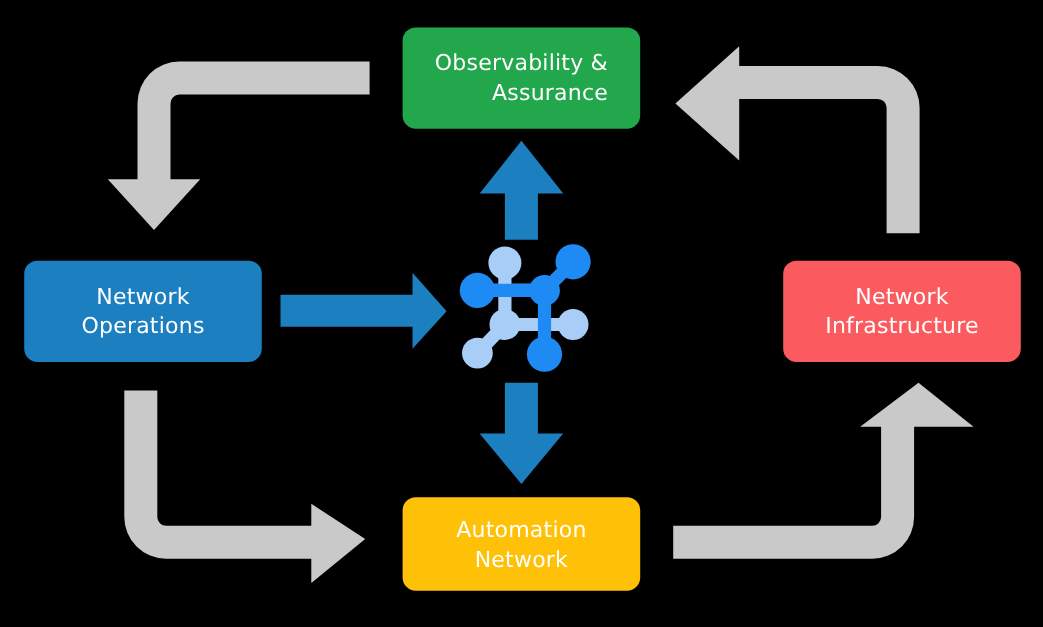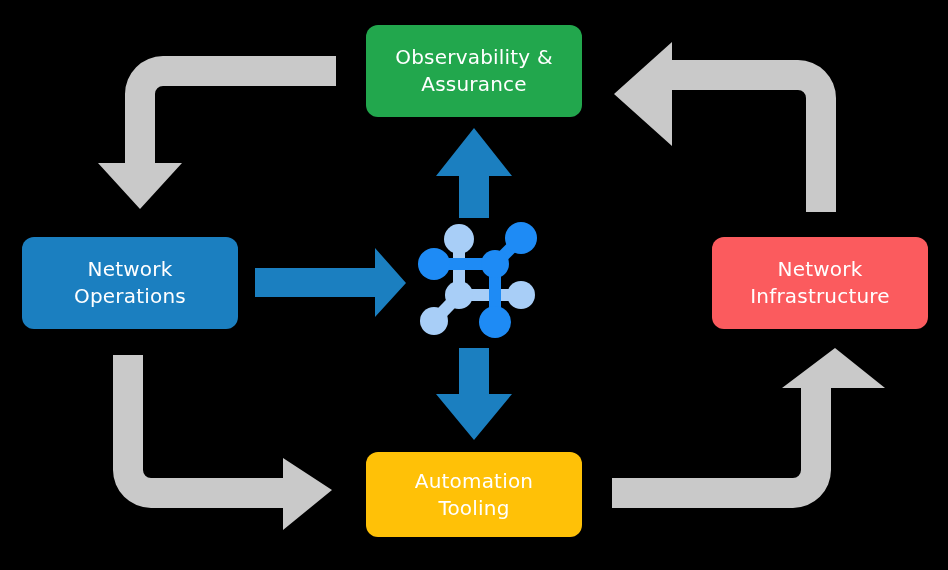--- a/index.html
+++ b/index.html
@@ -28,21 +28,21 @@
     font-weight: 400;
     letter-spacing: 0.2px;
     box-sizing: border-box;
     padding: 6px 10px;
   }
   .node-label {
     display: block;
     white-space: pre-line;
   }
   #box-observability {
-    left: 366px; top: 25px; width: 216px; height: 92px;
+    left: 366px; top: 25px; width: 216px; height: 92px; text-align: right;
   }
   #box-operations {
     left: 22px; top: 237px; width: 216px; height: 92px;
   }
   #box-infrastructure {
     left: 712px; top: 237px; width: 216px; height: 92px;
   }
   #box-automation {
     left: 366px; top: 452px; width: 216px; height: 85px;
   }
@@ -113,16 +113,16 @@
 Operations</span>
   </div>
 
   <div class="node-box" id="box-infrastructure" style="background: rgb(251, 91, 94); color: rgb(255, 255, 255);">
     <span class="node-label">Network
 Infrastructure</span>
   </div>
 
   <div class="node-box" id="box-automation" style="background: rgb(255, 193, 7); color: rgb(255, 255, 255);">
     <span class="node-label">Automation
-Tooling</span>
+Network</span>
   </div>
 
 </div>
 
 </body></html>

